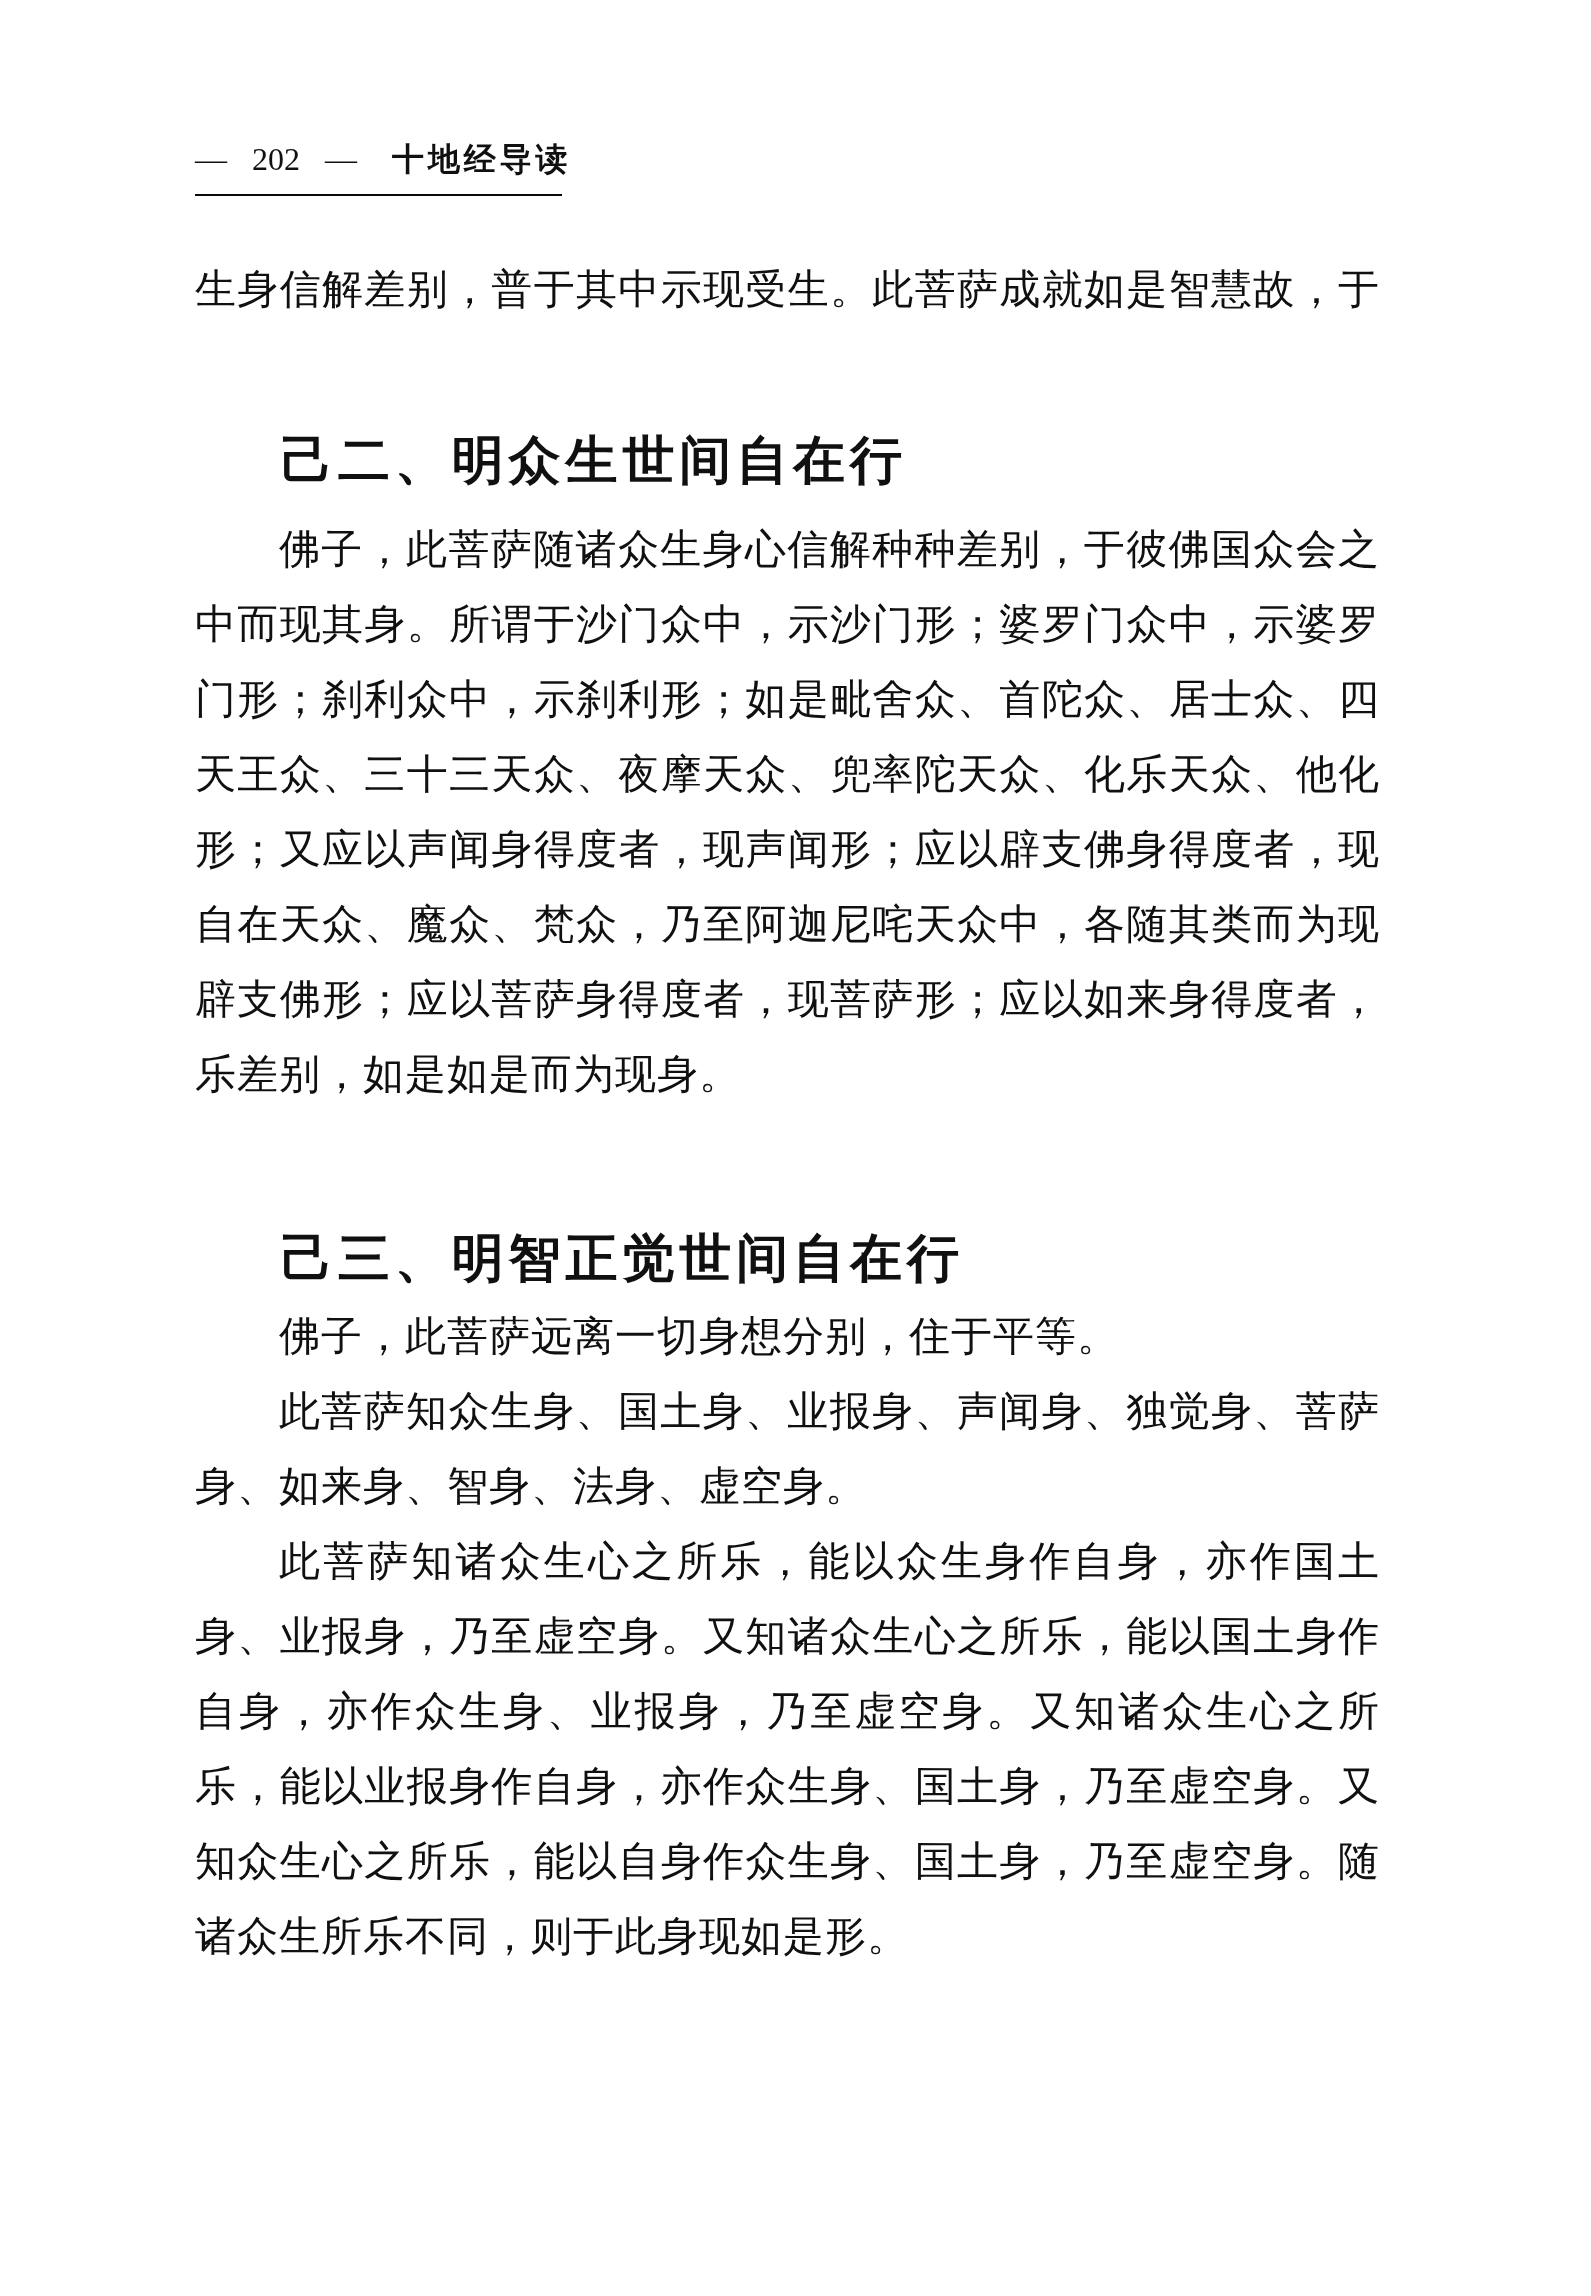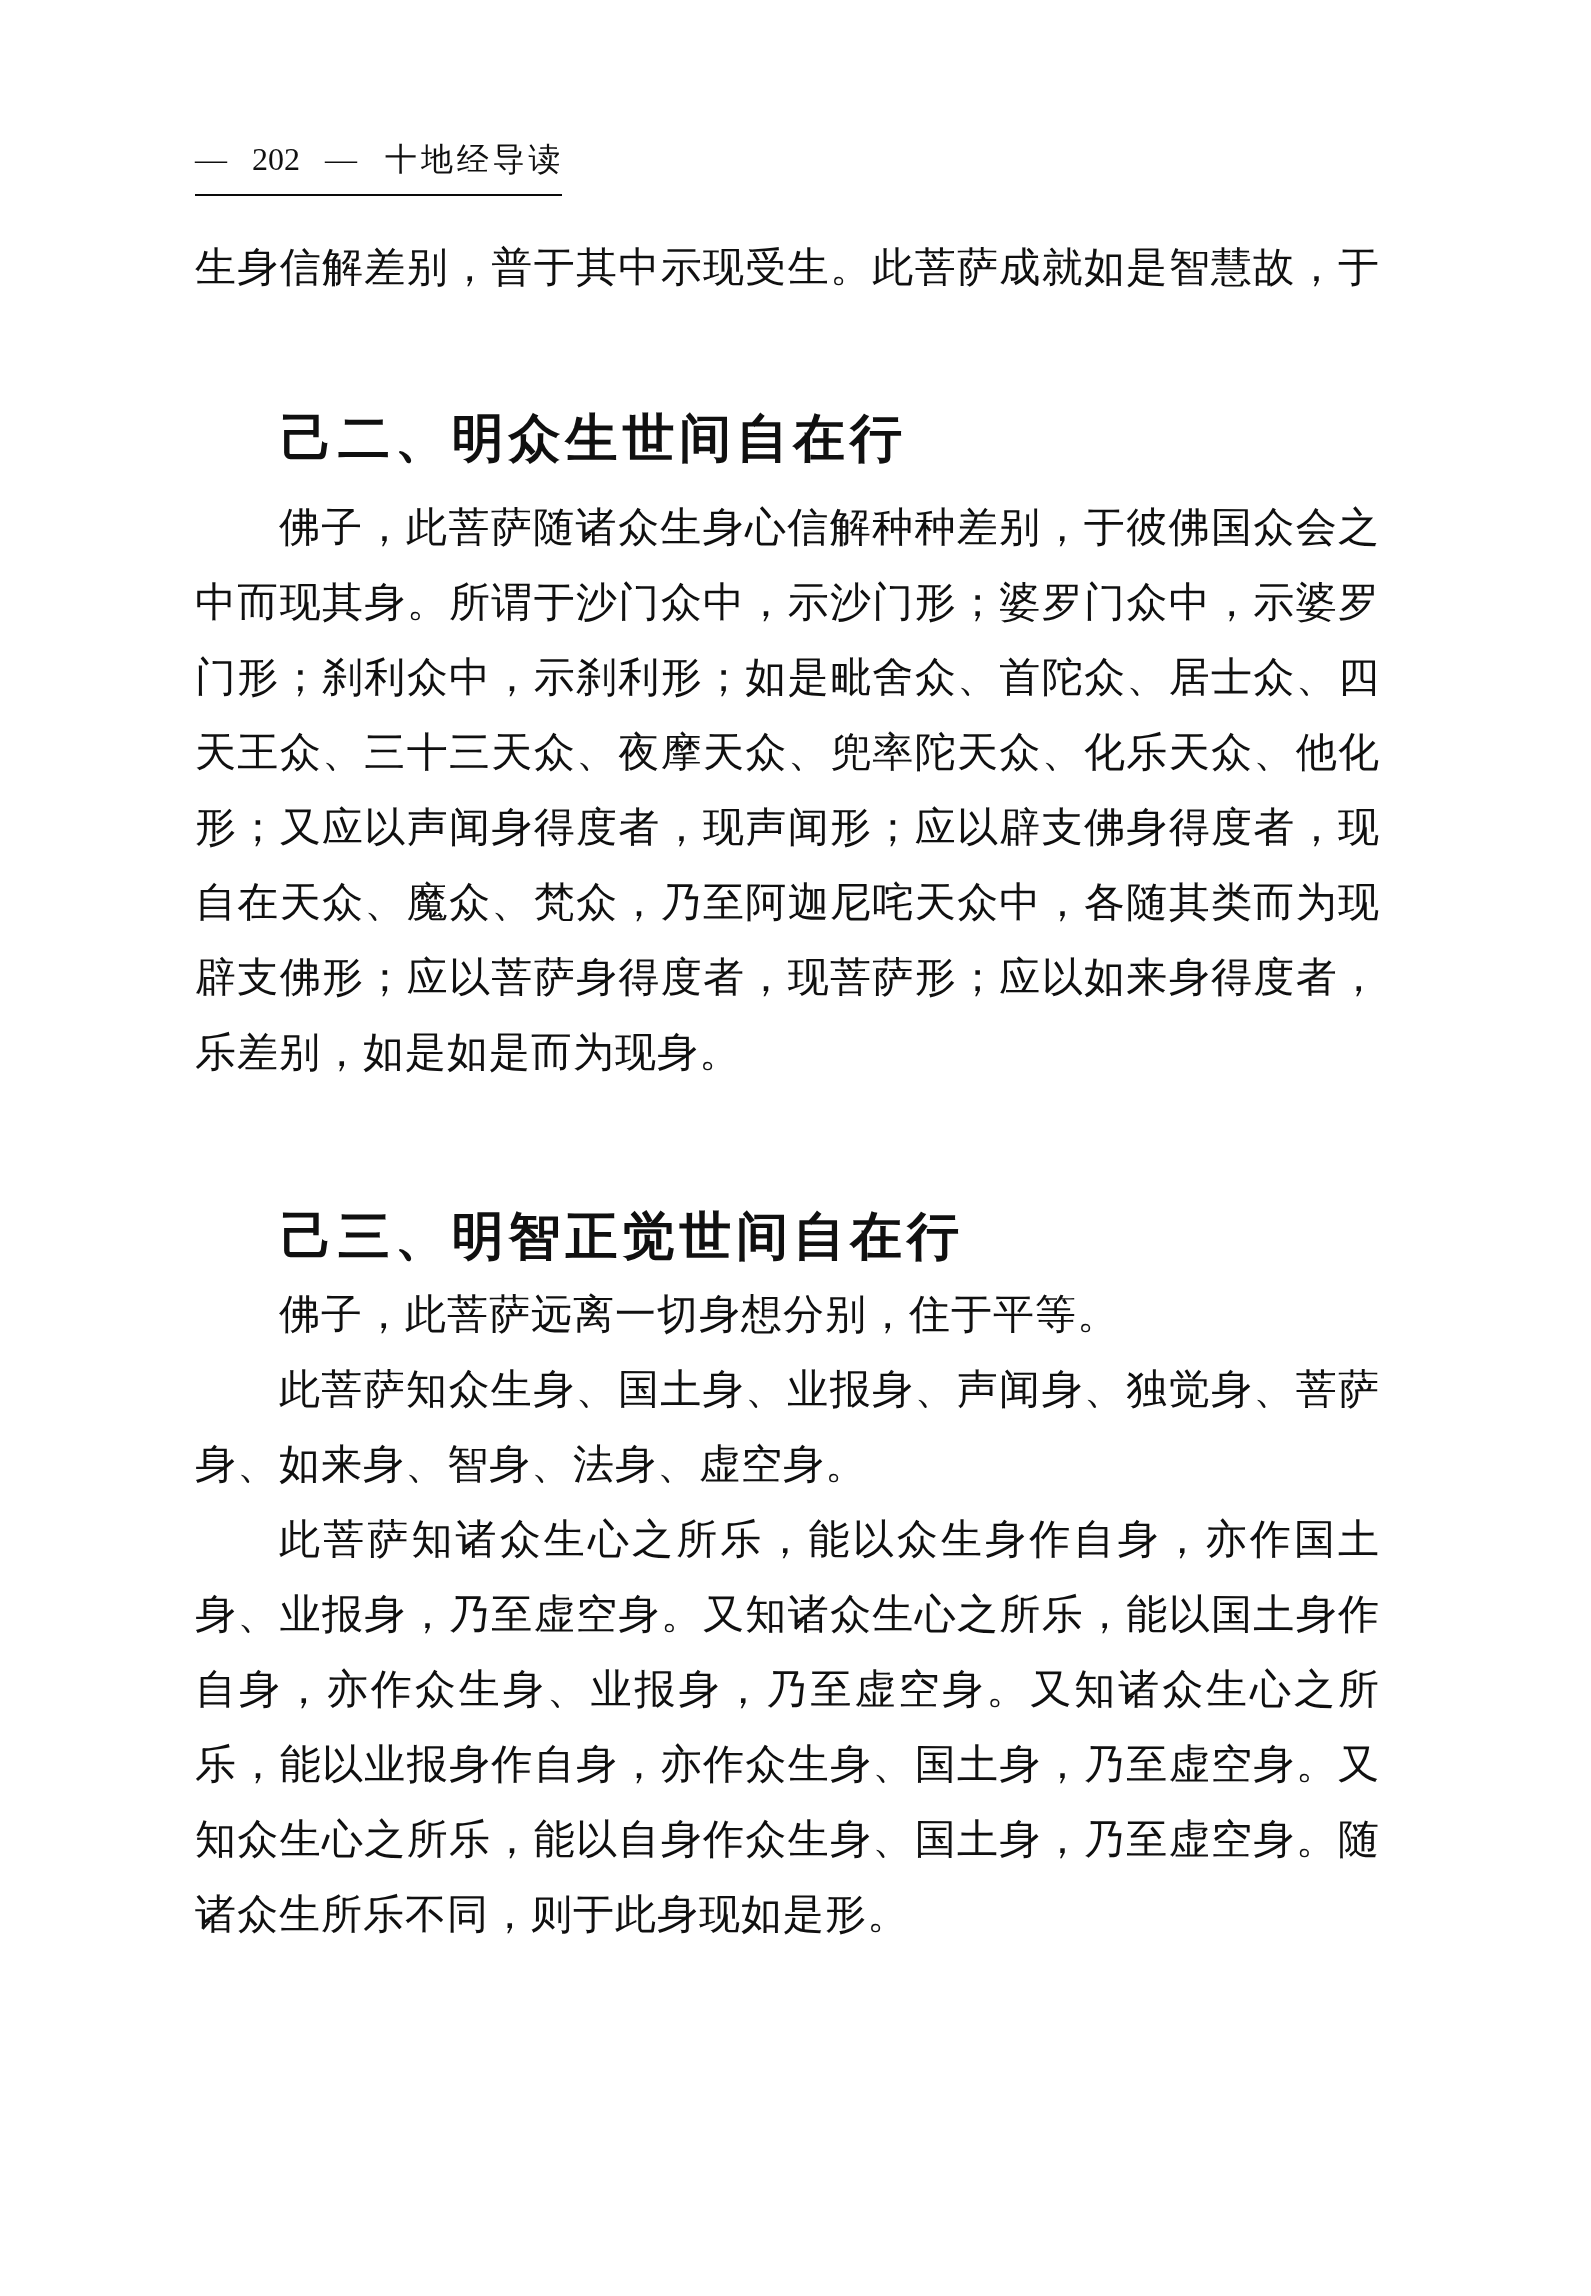--- a/index.html
+++ b/index.html
@@ -21,29 +21,29 @@
     width: 367px;
     display: flex;
     align-items: baseline;
     column-gap: 25px;
     font-size: 32px;
     padding-bottom: 11.7px;
     border-bottom: 2.9px solid #0a0a0a;
     white-space: nowrap;
   }
   .running-head .book-title {
-    margin-left: 3px;
+    margin-left: 10px;
     letter-spacing: 3.9px;
-    font-weight: normal;
+    font-weight: bold;
   }
   
   .text-column {
     position: absolute;
     left: 195px;
-    top: 230px;
+    top: 252px;
     width: 1185px;
     font-size: 41px;
     letter-spacing: 1px;
   }
   .line {
     height: 75px;
     line-height: 75px;
     white-space: nowrap;
   }
   .line.full {

